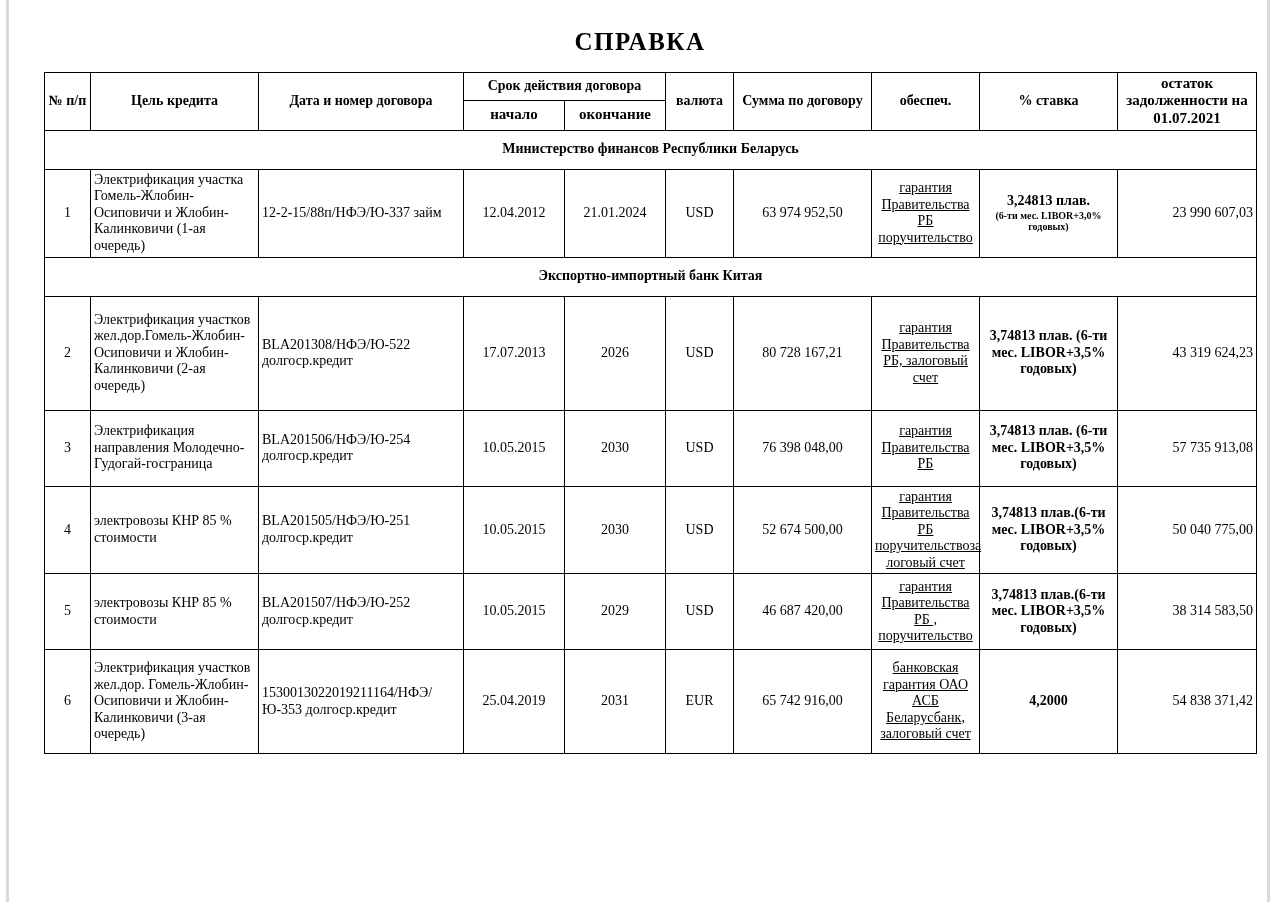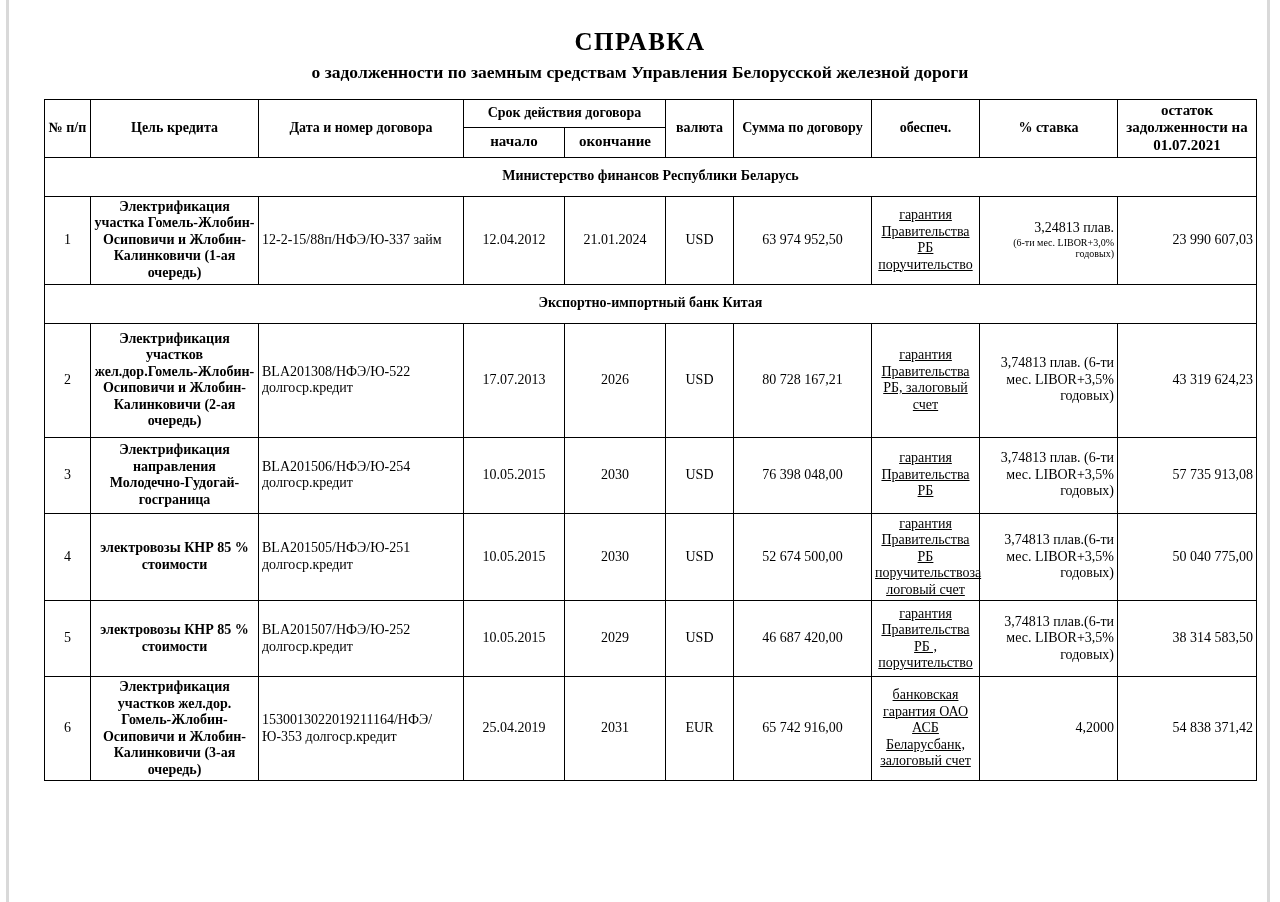--- a/index.html
+++ b/index.html
@@ -73,24 +73,23 @@
     font-size: 16px;
     height: 34px;
     padding: 4px;
     margin-left: 15px;
   }
   td.num {
     text-align: center;
     font-size: 14.5px;
   }
   td.purpose {
-    text-align: center;
+    text-align: left;
     padding-left: 6px;
     font-size: 14.5px;
-    font-weight: bold;
   }
   td.contract {
     text-align: left;
     padding-left: 5px;
     font-size: 14.5px;
     margin-top: 18px;
   }
   td.center {
     text-align: center;
     font-size: 14.5px;
@@ -100,23 +99,24 @@
     text-align: center;
     font-size: 15px;
   }
   td.secure {
     text-align: center;
     font-size: 12px;
     line-height: 1.25;
     text-decoration: underline;
   }
   td.rate {
-    text-align: right;
+    text-align: center;
     font-size: 14px;
     line-height: 1.25;
+    font-weight: bold;
   }
   td.rate .small {
     font-size: 10px;
   }
   td.balance {
     text-align: right;
     font-size: 15px;
   }
   .c-num    { width: 46px; }
   .c-purp   { width: 168px; }
@@ -142,21 +142,20 @@
 </head>
 <body>
 
 <div class="page">
 
   <div class="edge edge-left"></div>
   <div class="edge edge-right"></div>
 
   <div class="header">
     <div class="doc-title">СПРАВКА</div>
-    <div class="doc-sub1">о задолженности по заемным средствам Управления Белорусской железной дороги</div>
   </div>
 
   <table class="main">
     <colgroup>
       <col class="c-num">
         <col class="c-purp">
         <col class="c-contr">
         <col class="c-start">
       <col class="c-end">
         <col class="c-cur">

